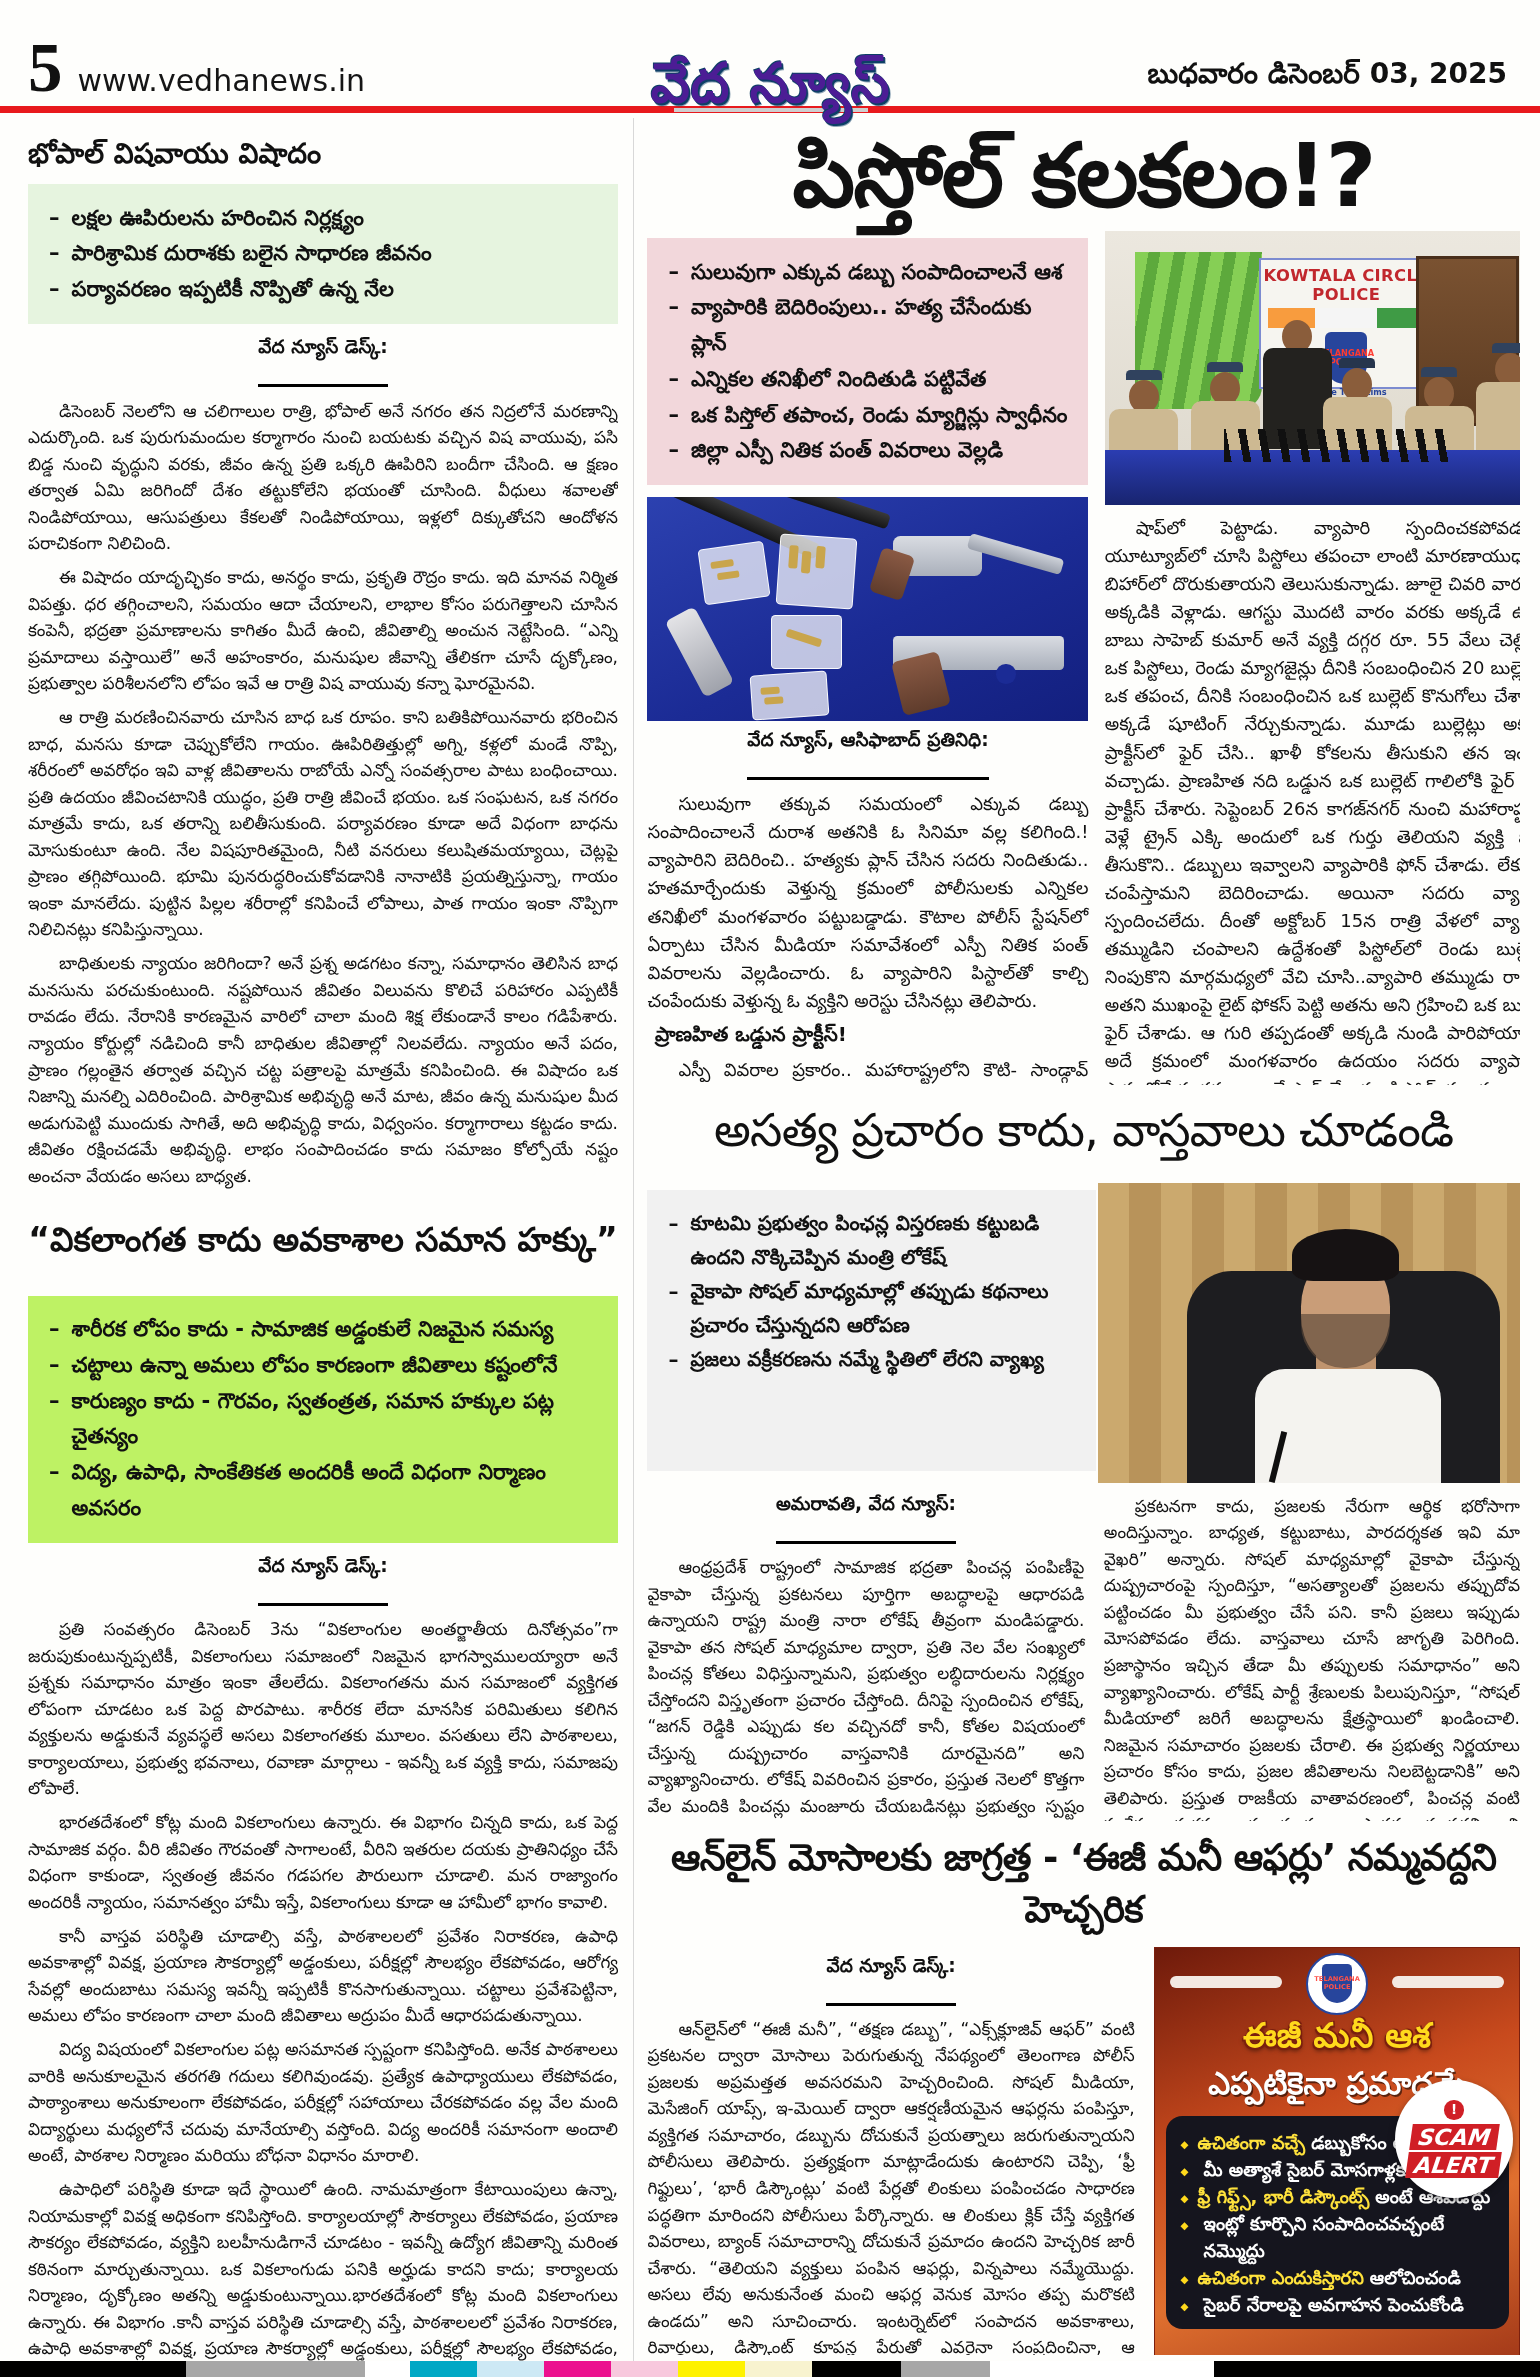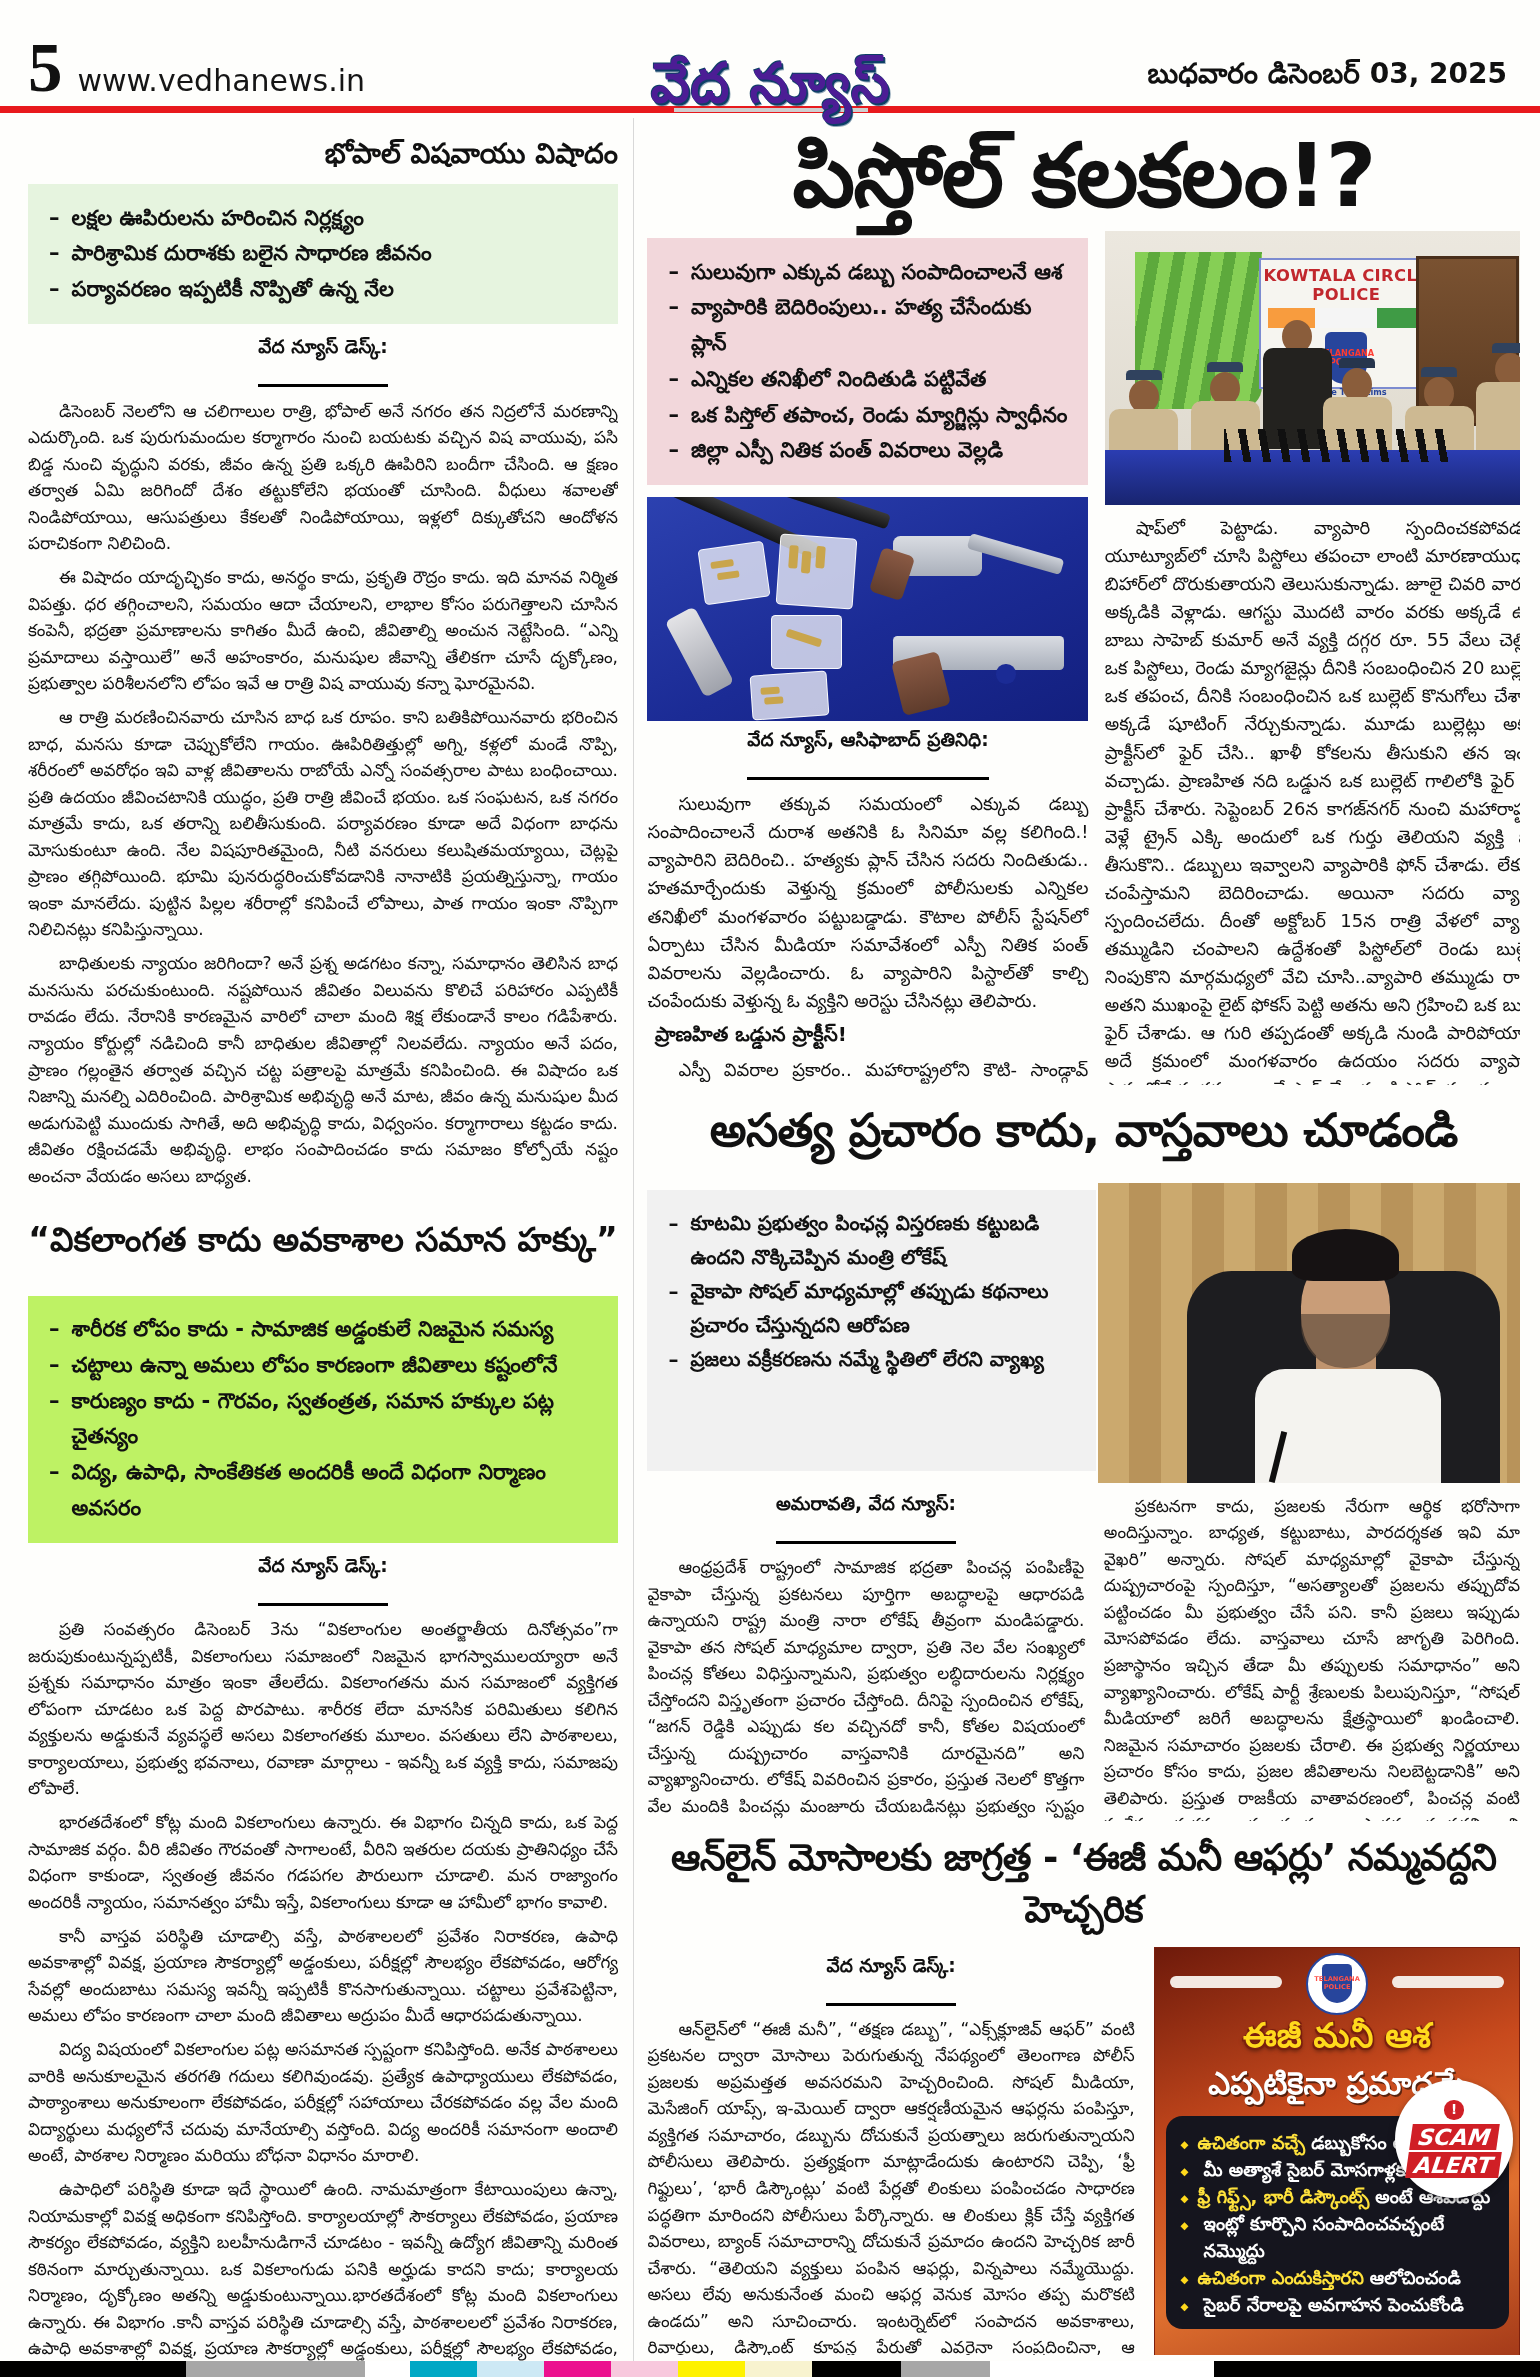--- a/index.html
+++ b/index.html
@@ -14,21 +14,21 @@
             font-size:55px;font-weight:900;color:#4c1d95;letter-spacing:0.7px;
             text-shadow:1.5px 1.5px 0 #0d3f66, -0.7px -0.7px 0 #0d3f66, 2.2px 3px 0 rgba(13,63,102,.45);}
   .dateline{position:absolute;right:34px;bottom:16.4px;font-size:28px;font-weight:800;}
   .redrule{position:absolute;left:0;right:0;bottom:0;height:6.7px;background:#e8191d;z-index:1;}
   .redrule-gap{position:absolute;left:50%;transform:translateX(-50%);bottom:1.5px;width:194px;height:3.7px;background:#cfcfcf;z-index:2;}
   
   .main{display:flex;gap:15px;padding:4.5px 21px 0 28px;}
   .colL{width:590px;height:2245px;overflow:hidden;}
   .colR{flex:1;height:2245px;overflow:hidden;border-left:0.7px solid #d8d8d8;padding-left:13.4px;}
   
-  .kicker{font-size:28px;font-weight:800;text-align:right;margin:19.4px 0 4.5px;}
+  .kicker{font-size:28px;font-weight:800;text-align:left;margin:19.4px 0 4.5px;}
   .bighead{font-size:34px;font-weight:800;text-align:center;line-height:1.3;margin:6px 0 13.4px;}
   .bulletbox{padding:16.4px 18px;margin:7.5px 0 12px;}
   .bulletbox .b{display:flex;font-size:21px;font-weight:700;line-height:1.7;}
   .bulletbox .b::before{content:"–";margin:0 12px 0 3px;font-weight:800;}
   .green{background:#e6f4df;}
   .pink{background:#f2d7db;}
   .blue{background:#bef264;margin-top:34px;}
   .gray{background:#f1f1f1;}
   .byline{text-align:center;margin:7.5px 0 10.4px;}
   .byline span{display:inline-block;font-size:18.6px;font-weight:800;border-bottom:3px solid #000;padding-bottom:22px;}
@@ -61,21 +61,21 @@
   .door{position:absolute;right:30px;top:25px;width:97px;height:164px;background:linear-gradient(#7a5231,#5d3c22);border:3px solid #4a2f1a;}
   .officer{position:absolute;}
   .officer .o-head{width:30px;height:33px;background:#8a5d3b;border-radius:50%;margin:0 auto;}
   .officer .o-body{width:69px;height:60px;background:#cdb992;border-radius:10.4px 10.4px 0 0;margin-top:-4.5px;}
   .officer.dark .o-body{background:#23221f;}
   .officer .o-cap{width:36px;height:10.4px;background:#30425e;border-radius:4.5px 4.5px 0 0;margin:0 auto;}
   .ptable{position:absolute;left:0;right:0;bottom:0;height:55px;background:linear-gradient(#2b3db2,#18246f);}
   .mics{position:absolute;bottom:43px;left:119px;width:224px;height:33px;
         background:repeating-linear-gradient(80deg,#101010 0 7.5px,transparent 7.5px 19.4px);}
   
-  .lok-head{font-size:46px;font-weight:700;text-align:center;letter-spacing:-0.7px;margin:18px 0 15px;}
+  .lok-head{font-size:46px;font-weight:400;text-align:center;letter-spacing:-0.7px;margin:18px 0 15px;}
   .lok-row{display:flex;gap:2px;}
   .lok-bullets{width:437px;}
   .lok-bullets .b{font-size:20px;}
   .lokphoto{position:relative;width:447px;height:300px;overflow:hidden;
             background:repeating-linear-gradient(90deg,#cba96e 0 31px,#b8935a 31px 63px);}
   .chair{position:absolute;left:89px;top:88px;width:313px;height:216px;background:#1d1d20;border-radius:45px 45px 0 0;}
   .lk-shirt{position:absolute;left:157px;top:186px;width:186px;height:119px;background:#f4f3ef;border-radius:30px 30px 0 0;}
   .lk-neck{position:absolute;left:218px;top:167px;width:60px;height:37px;background:#c0946e;}
   .lk-face{position:absolute;left:203px;top:72px;width:89px;height:112px;background:#c99d78;border-radius:46%;}
   .lk-beard{position:absolute;left:203px;top:131px;width:89px;height:54px;background:rgba(90,70,55,.65);border-radius:0 0 43px 43px;}

